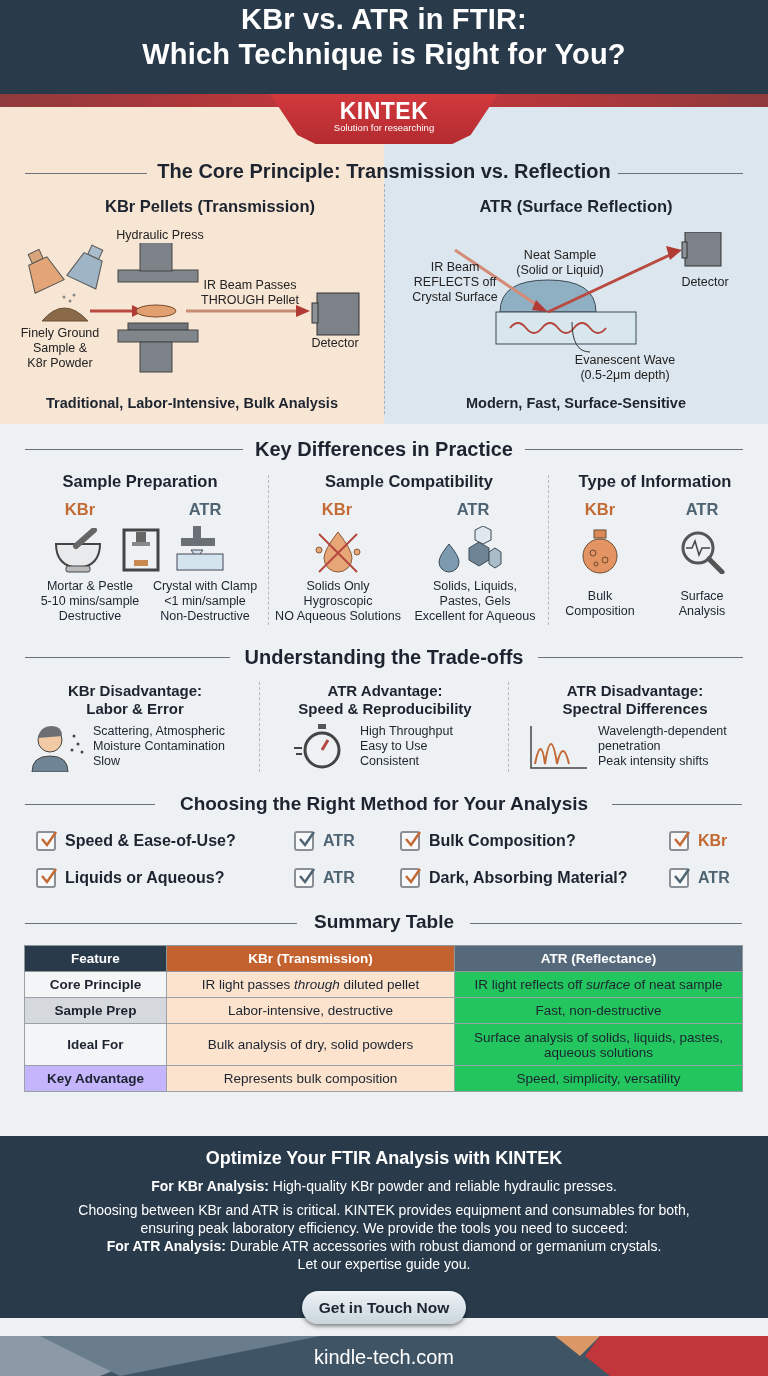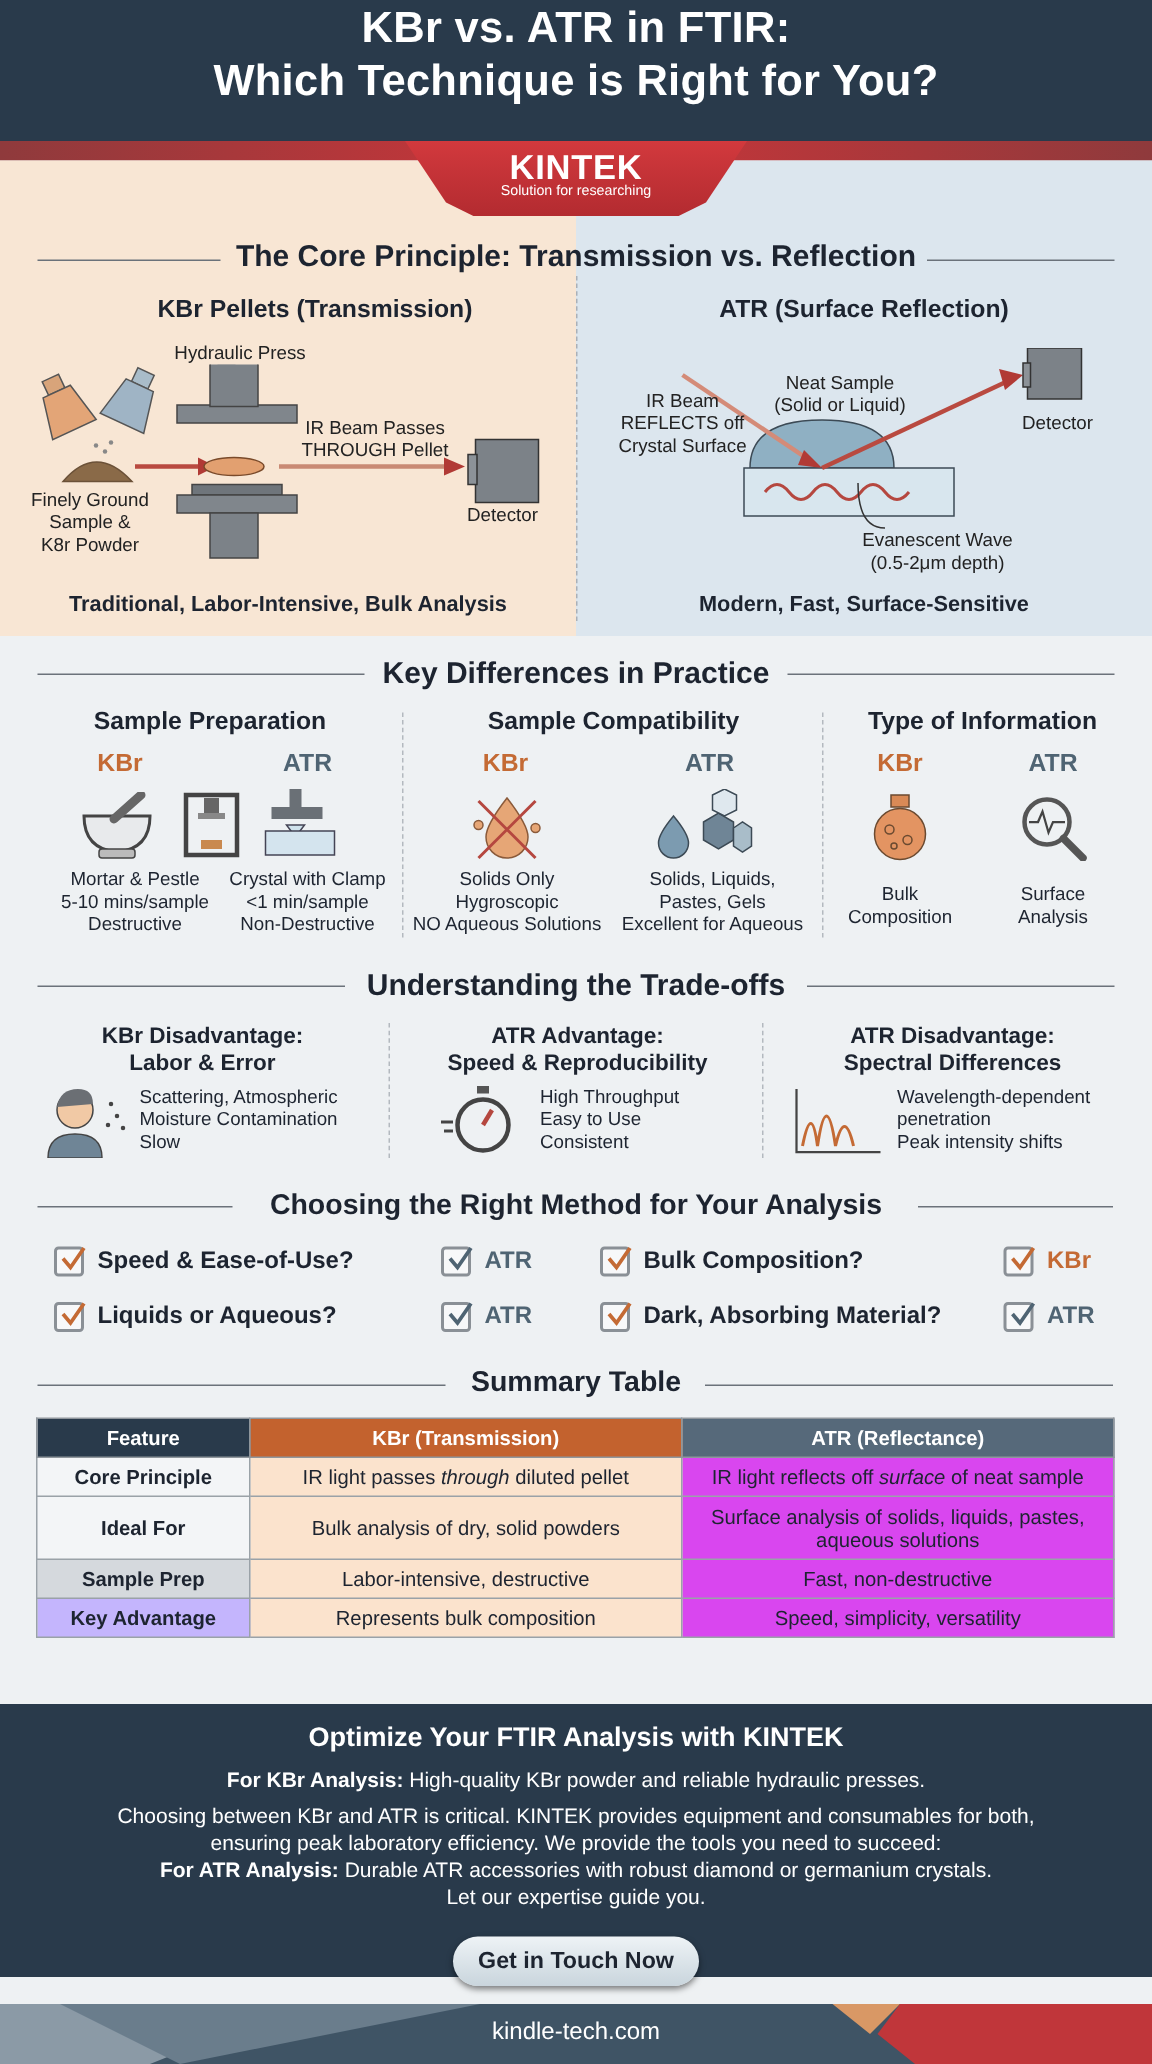--- a/index.html
+++ b/index.html
@@ -26,27 +26,27 @@
 .small{position:absolute;font-size:12.5px;line-height:15px;text-align:center;color:#1d2430}
 .dv{position:absolute;border-left:1px dashed #b3b9bf}
 .chk{position:absolute;display:flex;align-items:center;font-weight:700;font-size:16px;color:#1d2430}
 .box{width:20px;height:20px;border:2px solid #8a9096;border-radius:3px;position:relative;margin-right:9px;background:#f7f8f9}
 .box svg{position:absolute;left:1px;top:-3px}
 .tbl{position:absolute;left:24px;top:945px;width:719px;border-collapse:collapse;font-size:13.5px}
 .tbl th{height:26px;color:#fff;font-weight:700;border:1px solid #8f969c}
 .tbl td{border:1px solid #9aa2a8;text-align:center;padding:0 4px;height:26px;line-height:15px}
 .tbl td.f{font-weight:700;width:142px}
 .tbl td.k{background:#fbe3cd;width:288px}
-.tbl td.a{background:#d946ef}
+.tbl td.a{background:#22c55e}
 .cta{position:absolute;left:0;top:1136px;width:768px;height:182px;background:#293a4b;color:#fff;text-align:center}
 .cta h2{font-size:18px;font-weight:700;padding-top:12px}
 .cta p{font-size:14px;line-height:18px}
 .btn{position:absolute;left:302px;top:1291px;width:164px;height:33px;border-radius:17px;background:linear-gradient(180deg,#eef3f6,#c9d5dd);color:#1d2430;font-weight:700;font-size:15.5px;line-height:33px;text-align:center;box-shadow:0 2px 4px rgba(0,0,0,.5)}
 .bottom{position:absolute;left:0;top:1336px;width:768px;height:40px;background:#3f5465;overflow:hidden}
-.url{position:absolute;left:0;top:1346px;width:768px;text-align:center;color:#fff;font-size:16px}
+.url{position:absolute;left:0;top:1346px;width:768px;text-align:center;color:#fff;font-size:20px}
 </style>
 </head>
 <body>
 
 <div class="header">
   <h1>
     <span>KBr vs. ATR in FTIR:</span><br>
     <span>Which Technique is Right for You?</span>
   </h1>
 </div>
@@ -304,28 +304,28 @@
     <th style="background:#293a4b">Feature</th>
     <th style="background:#c3622e">KBr (Transmission)</th>
     <th style="background:#56697a">ATR (Reflectance)</th>
   </tr>
   <tr>
     <td class="f" style="background:#f3f5f7">Core Principle</td>
     <td class="k"><span>IR light passes </span><em>through</em><span> diluted pellet</span></td>
     <td class="a"><span>IR light reflects off </span><em>surface</em><span> of neat sample</span></td>
   </tr>
   <tr>
+    <td class="f" style="background:#d5d9dd">Sample Prep</td>
+    <td class="k">Labor-intensive, destructive</td>
+    <td class="a">Fast, non-destructive</td>
+  </tr>
+  <tr>
     <td class="f" style="background:#f3f5f7;height:42px">Ideal For</td>
     <td class="k">Bulk analysis of dry, solid powders</td>
     <td class="a">Surface analysis of solids, liquids, pastes, aqueous solutions</td>
-  </tr>
-  <tr>
-    <td class="f" style="background:#d5d9dd">Sample Prep</td>
-    <td class="k">Labor-intensive, destructive</td>
-    <td class="a">Fast, non-destructive</td>
   </tr>
   <tr>
     <td class="f" style="background:#c4b5fd">Key Advantage</td>
     <td class="k">Represents bulk composition</td>
     <td class="a">Speed, simplicity, versatility</td>
   </tr>
 </tbody>
   </table>
 
 <div class="cta">

